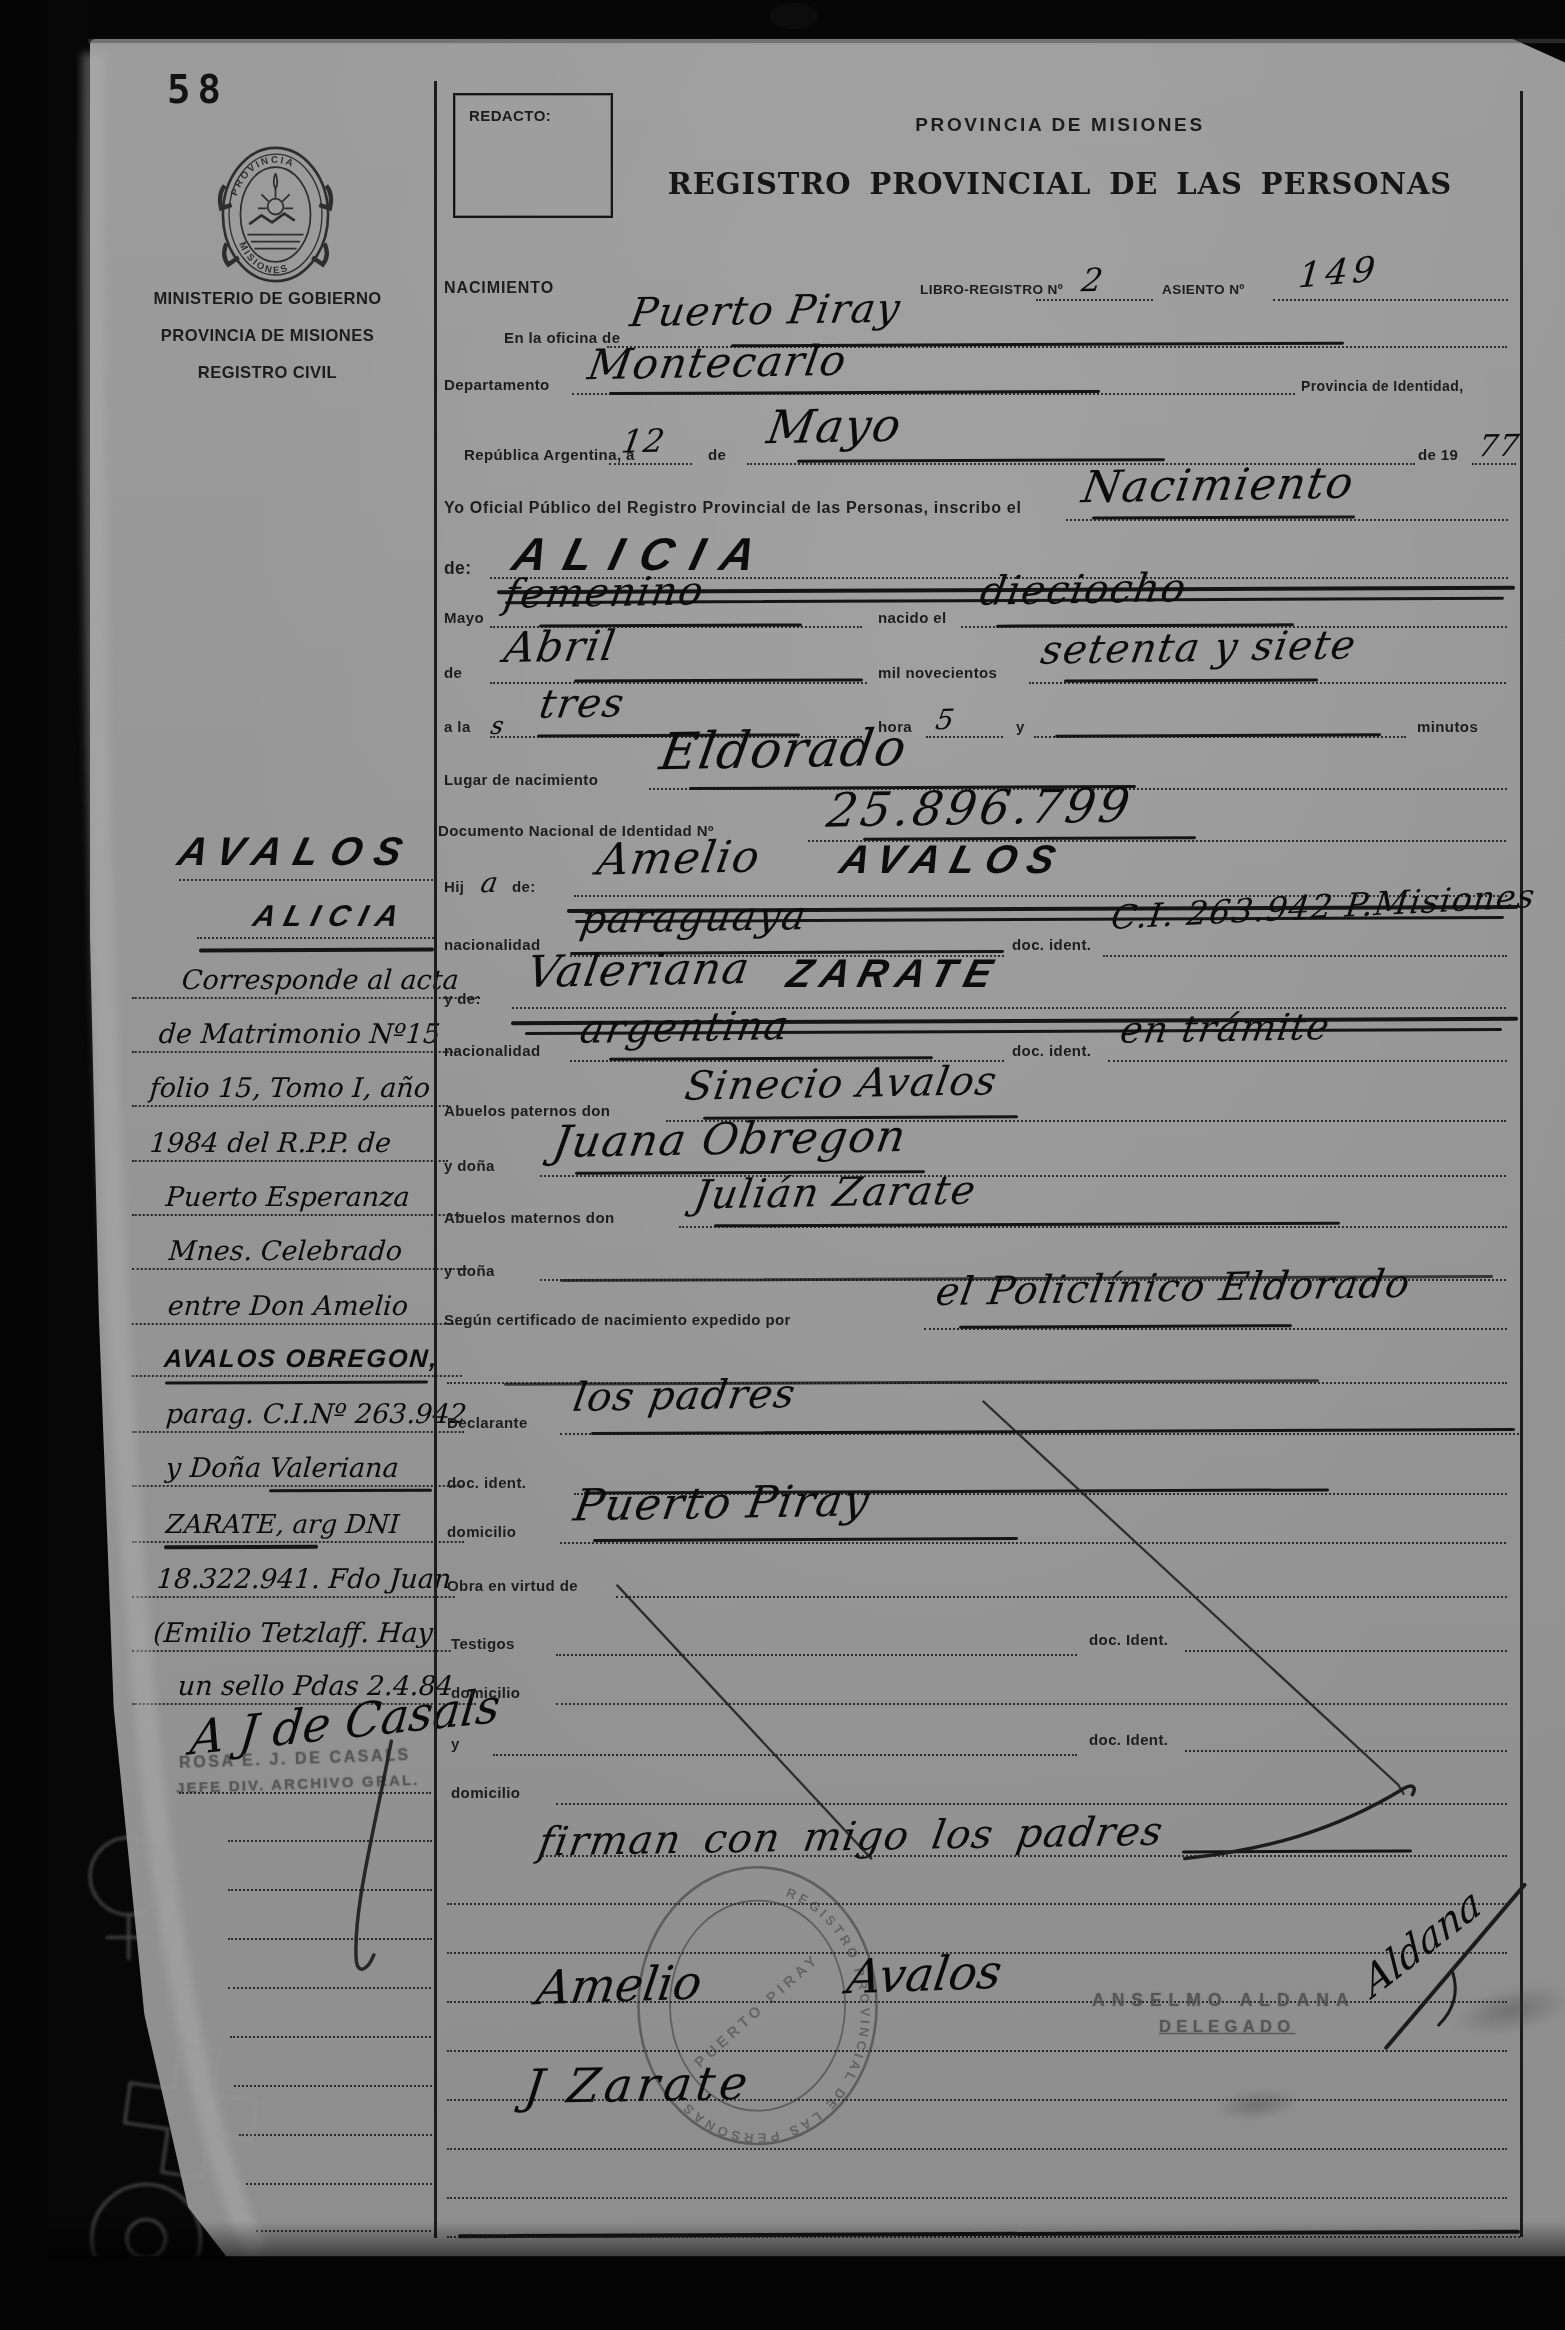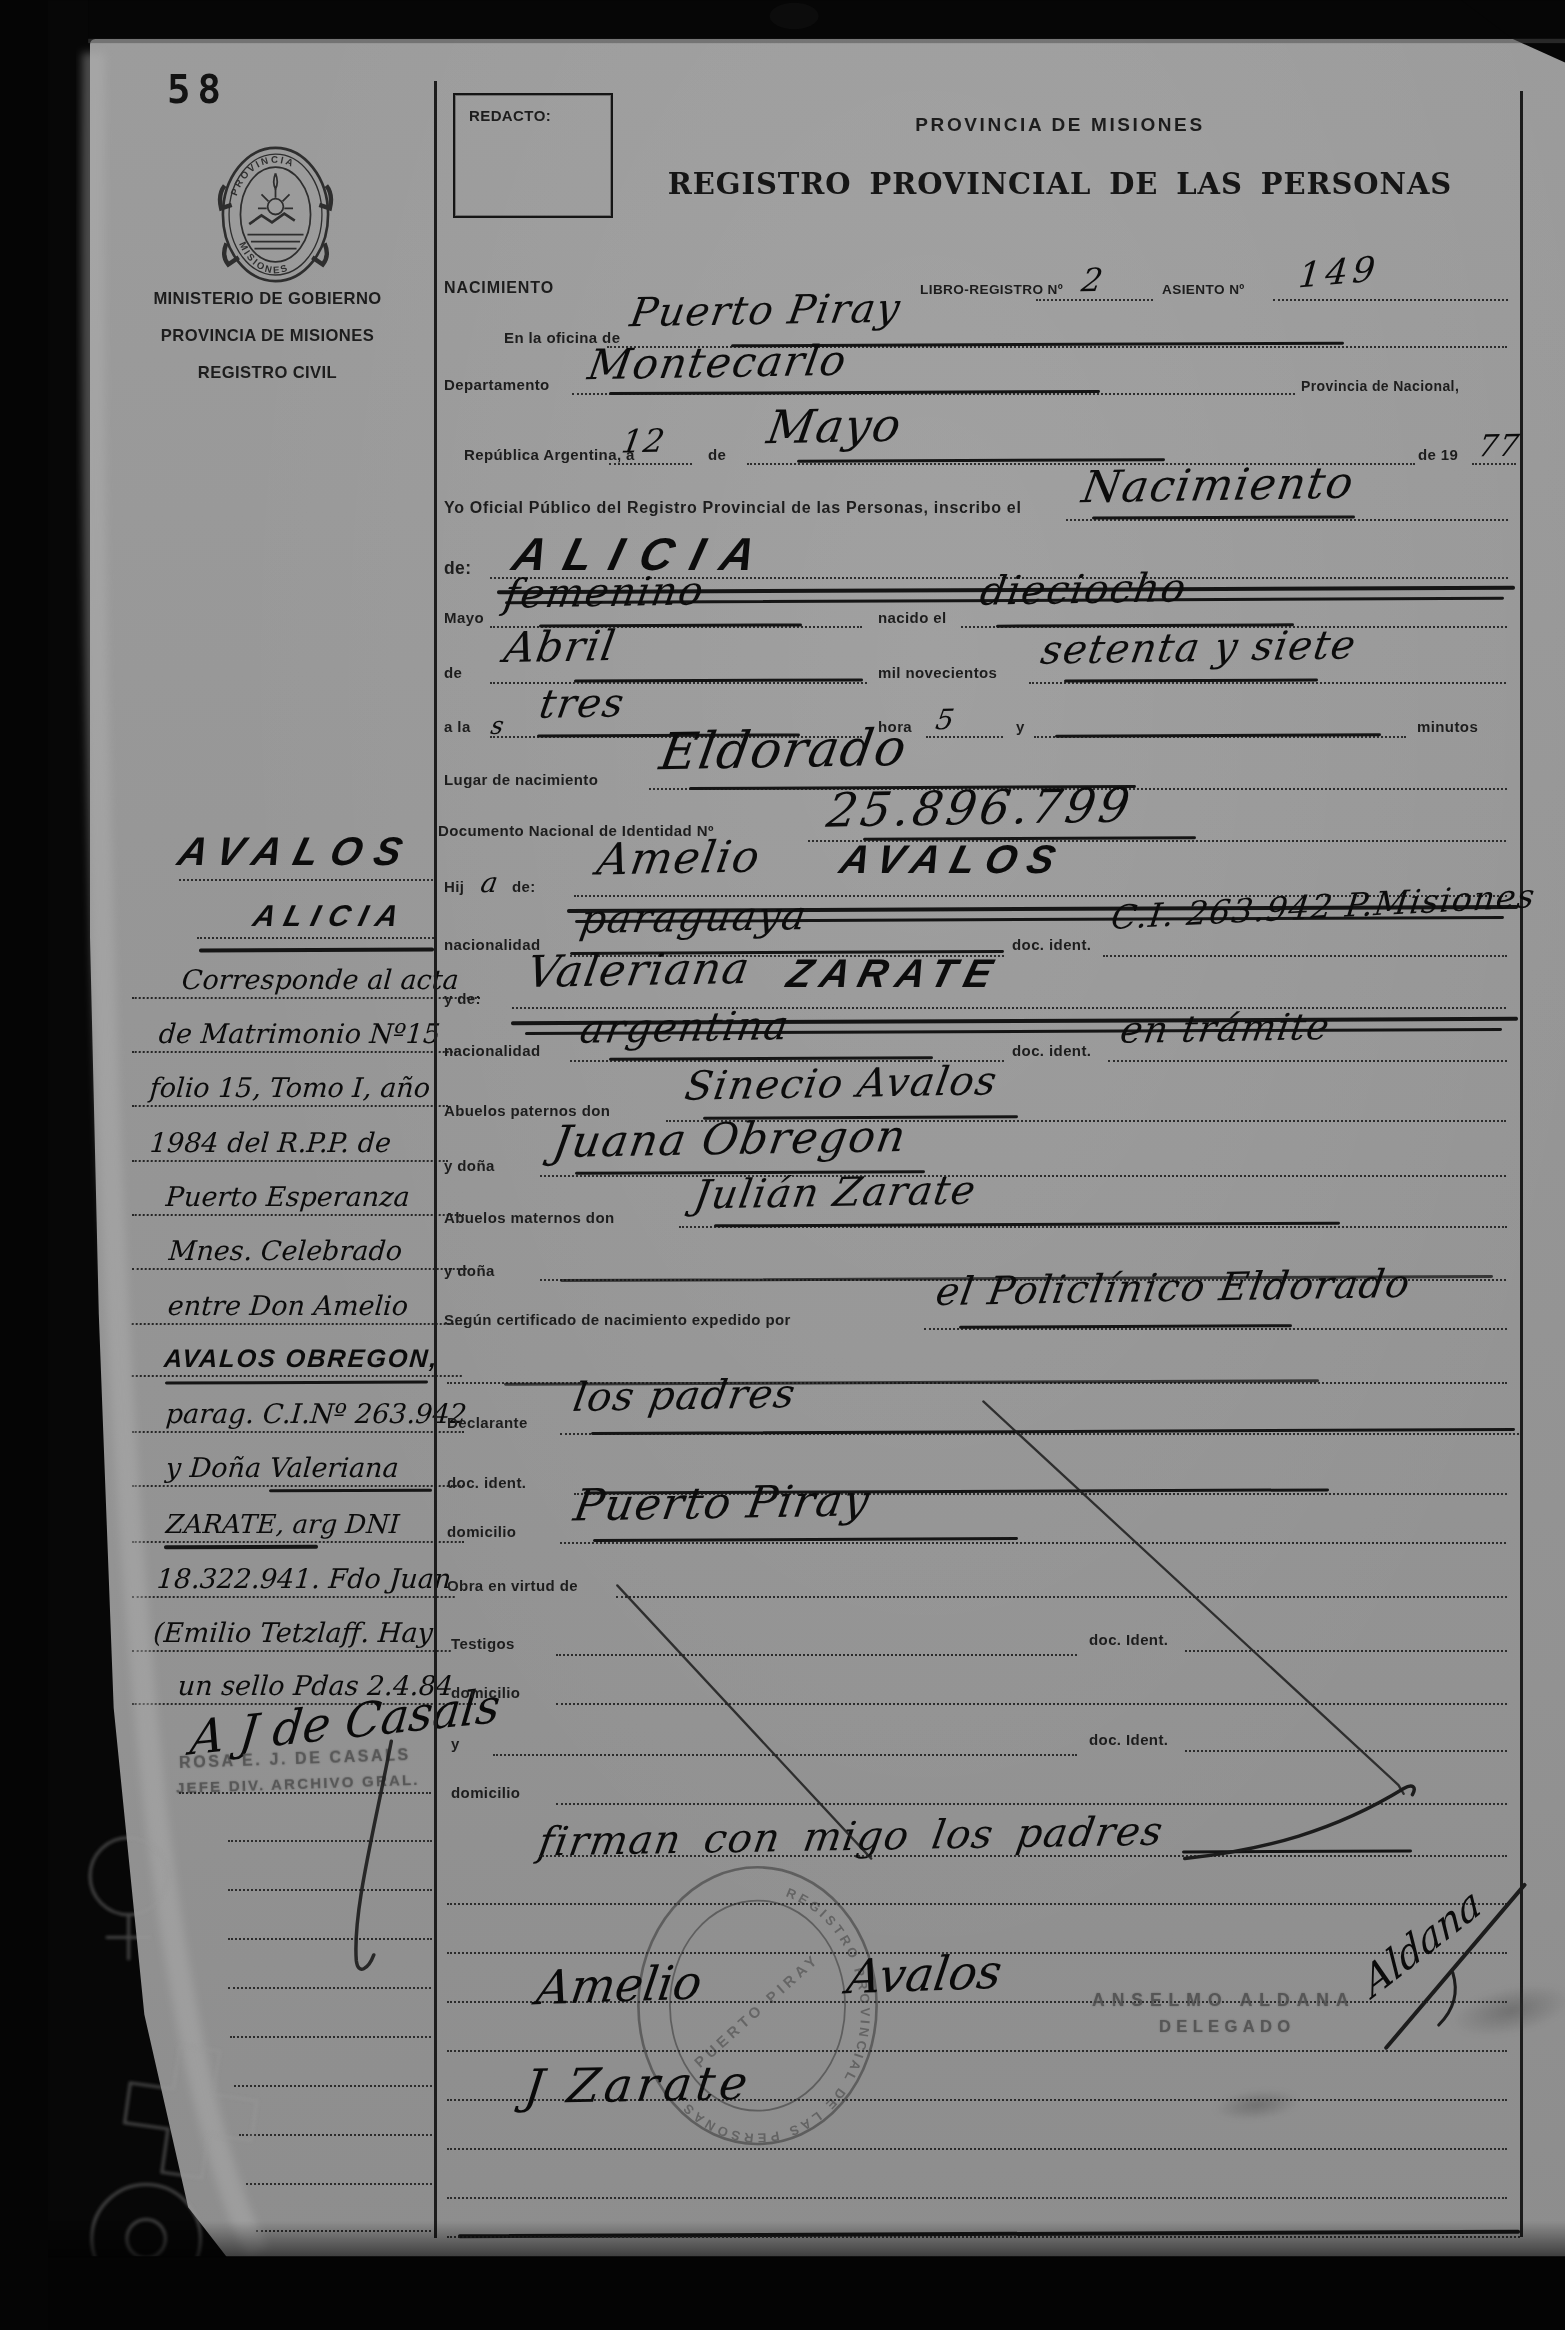--- a/index.html
+++ b/index.html
@@ -133,21 +133,21 @@
 
   <div class="lbl" style="left:456px;top:329px;">En la oficina de</div>
   <div class="hw" style="left:583px;top:287px;font-size:40px;">Puerto Piray</div>
   <div class="dot" style="left:559px;top:346px;width:900px;"></div>
   <div class="sol" style="left:683px;top:343px;width:613px;"></div>
 
   <div class="lbl" style="left:396px;top:376px;">Departamento</div>
   <div class="hw" style="left:541px;top:338px;font-size:42px;">Montecarlo</div>
   <div class="dot" style="left:524px;top:393px;width:723px;"></div>
   <div class="sol" style="left:561px;top:391px;width:491px;"></div>
-  <div class="lbl" style="left:1253px;top:378px;font-size:14px;">Provincia de Nacional,</div>
+  <div class="lbl" style="left:1253px;top:378px;font-size:14px;">Provincia de Identidad,</div>
 
   <div class="lbl" style="left:416px;top:446px;">República Argentina, a</div>
   <div class="hw" style="left:574px;top:422px;font-size:32px;">12</div>
   <div class="lbl" style="left:660px;top:446px;">de</div>
   <div class="hw" style="left:720px;top:399px;font-size:46px;">Mayo</div>
   <div class="dot" style="left:561px;top:463px;width:83px;"></div>
   <div class="dot" style="left:699px;top:463px;width:668px;"></div>
   <div class="sol" style="left:749px;top:459px;width:368px;"></div>
   <div class="lbl" style="left:1370px;top:446px;">de 19</div>
   <div class="hw" style="left:1431px;top:428px;font-size:30px;">77</div>
@@ -320,21 +320,21 @@
   <div class="dot" style="left:399px;top:2001px;width:1060px;"></div>
   <div class="dot" style="left:399px;top:2050px;width:1060px;"></div>
   <div class="dot" style="left:399px;top:2099px;width:1060px;"></div>
   <div class="dot" style="left:399px;top:2148px;width:1060px;"></div>
   <div class="dot" style="left:399px;top:2197px;width:1060px;"></div>
   <div class="sol" style="left:410px;top:2232px;width:1062px;height:3.5px;"></div>
   <div class="dot" style="left:399px;top:2236px;width:1073px;"></div>
 
   <div class="sig" style="left:1328px;top:1961px;font-size:40px;transform:rotate(-38deg) skewX(-14deg);transform-origin:left bottom;">Aldana</div>
   <div class="stampTxt" style="left:1044px;top:1990px;font-size:17.5px;letter-spacing:7px;filter:blur(0.4px);">ANSELMO ALDANA</div>
-  <div class="stampTxt" style="left:1111px;top:2017px;font-size:16.6px;letter-spacing:5.3px;filter:blur(0.4px);">DELEGADO</div>
+  <div class="stampTxt" style="left:1111px;top:2017px;font-size:16.6px;letter-spacing:5.3px;filter:blur(0.4px);text-decoration:underline;">DELEGADO</div>
 
   <div class="sig" style="left:489px;top:1952px;font-size:47px;word-spacing:131px;transform:rotate(-2deg) skewX(-10deg);">Amelio Avalos</div>
   <div class="sig" style="left:477px;top:2057px;font-size:47px;letter-spacing:4.4px;transform:rotate(-1deg) skewX(-8deg);">J Zarate</div>
 
   <div class="smudge" style="left:1402px;top:1987px;width:123px;height:47px;transform:rotate(-12deg);"></div>
   <div class="smudge" style="left:1165px;top:2090px;width:88px;height:30px;transform:rotate(-6deg);"></div>
 
   <svg class="ovl" width="1565" height="2330" viewBox="0 0 1787 2660">
     <defs>
       <linearGradient id="fadeB" x1="0" y1="0" x2="0" y2="1">

